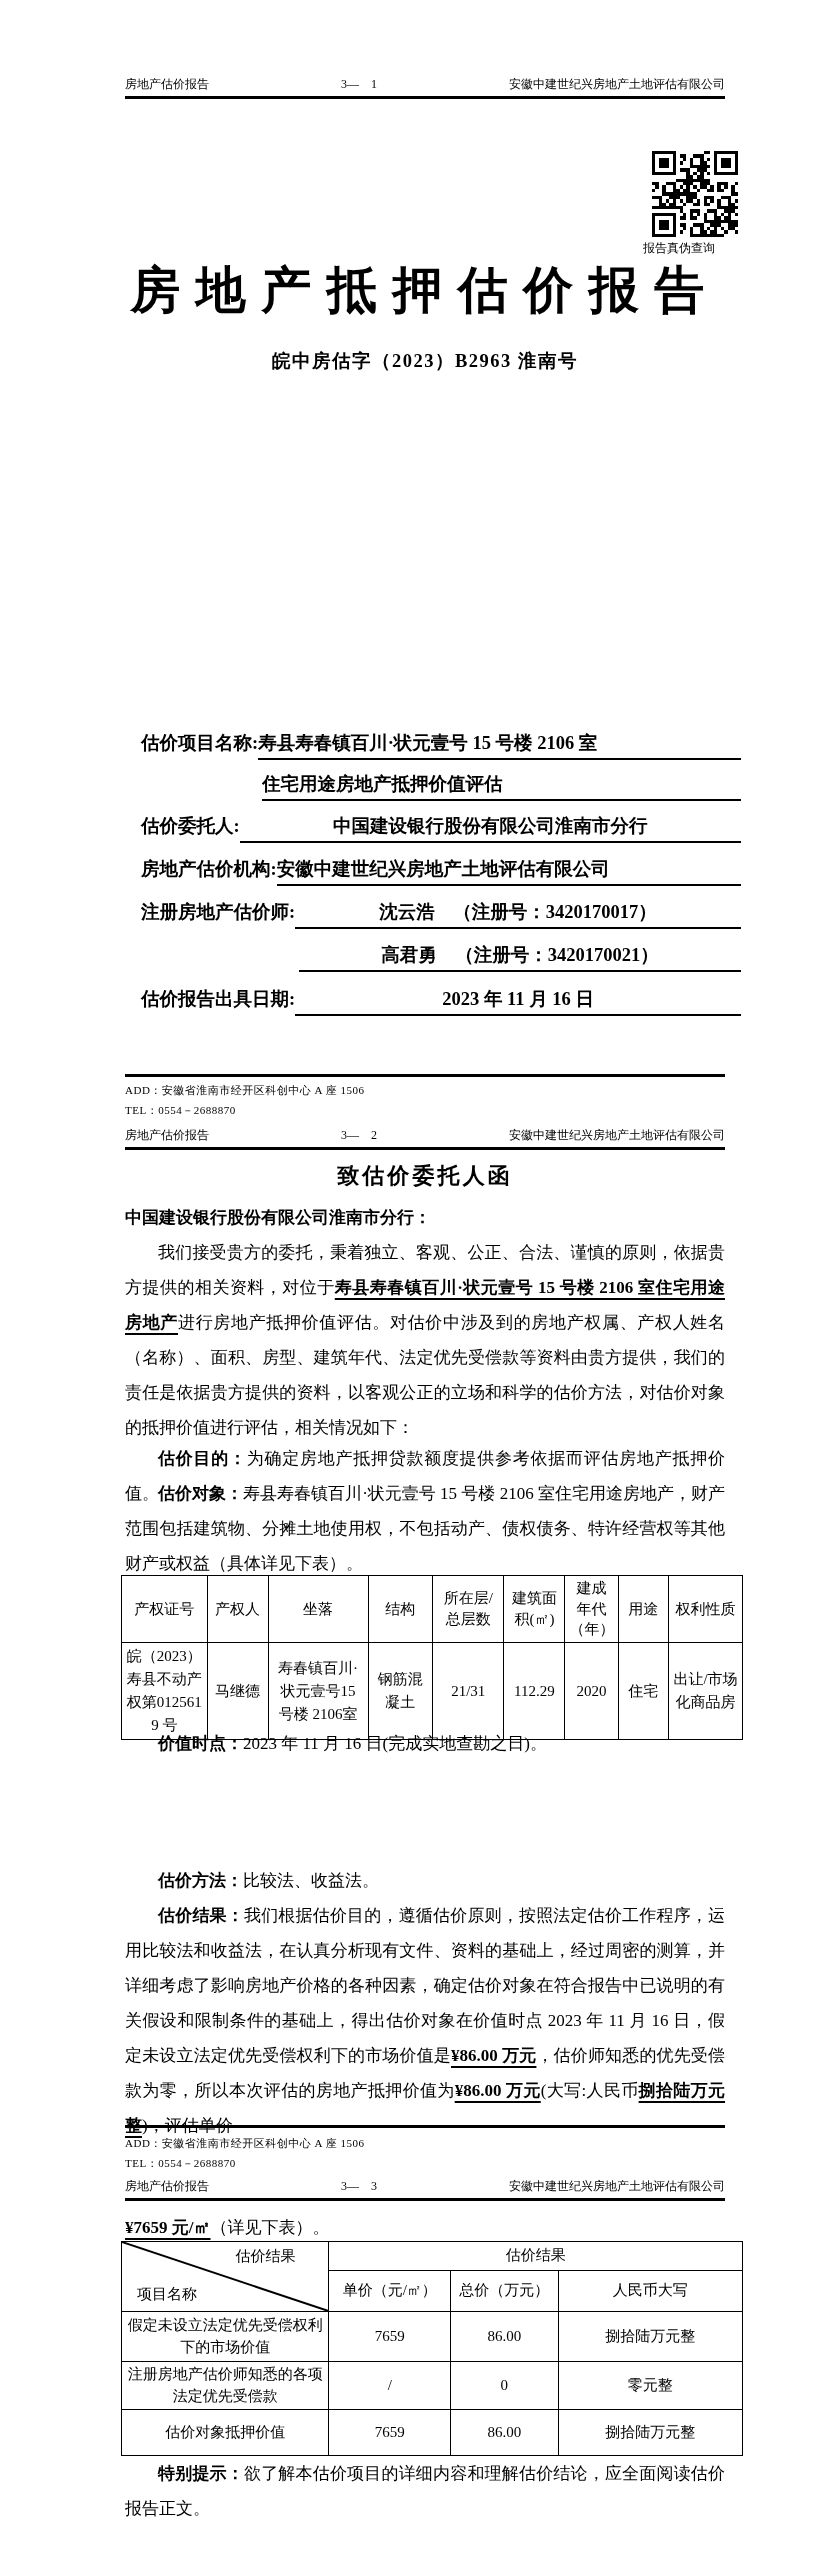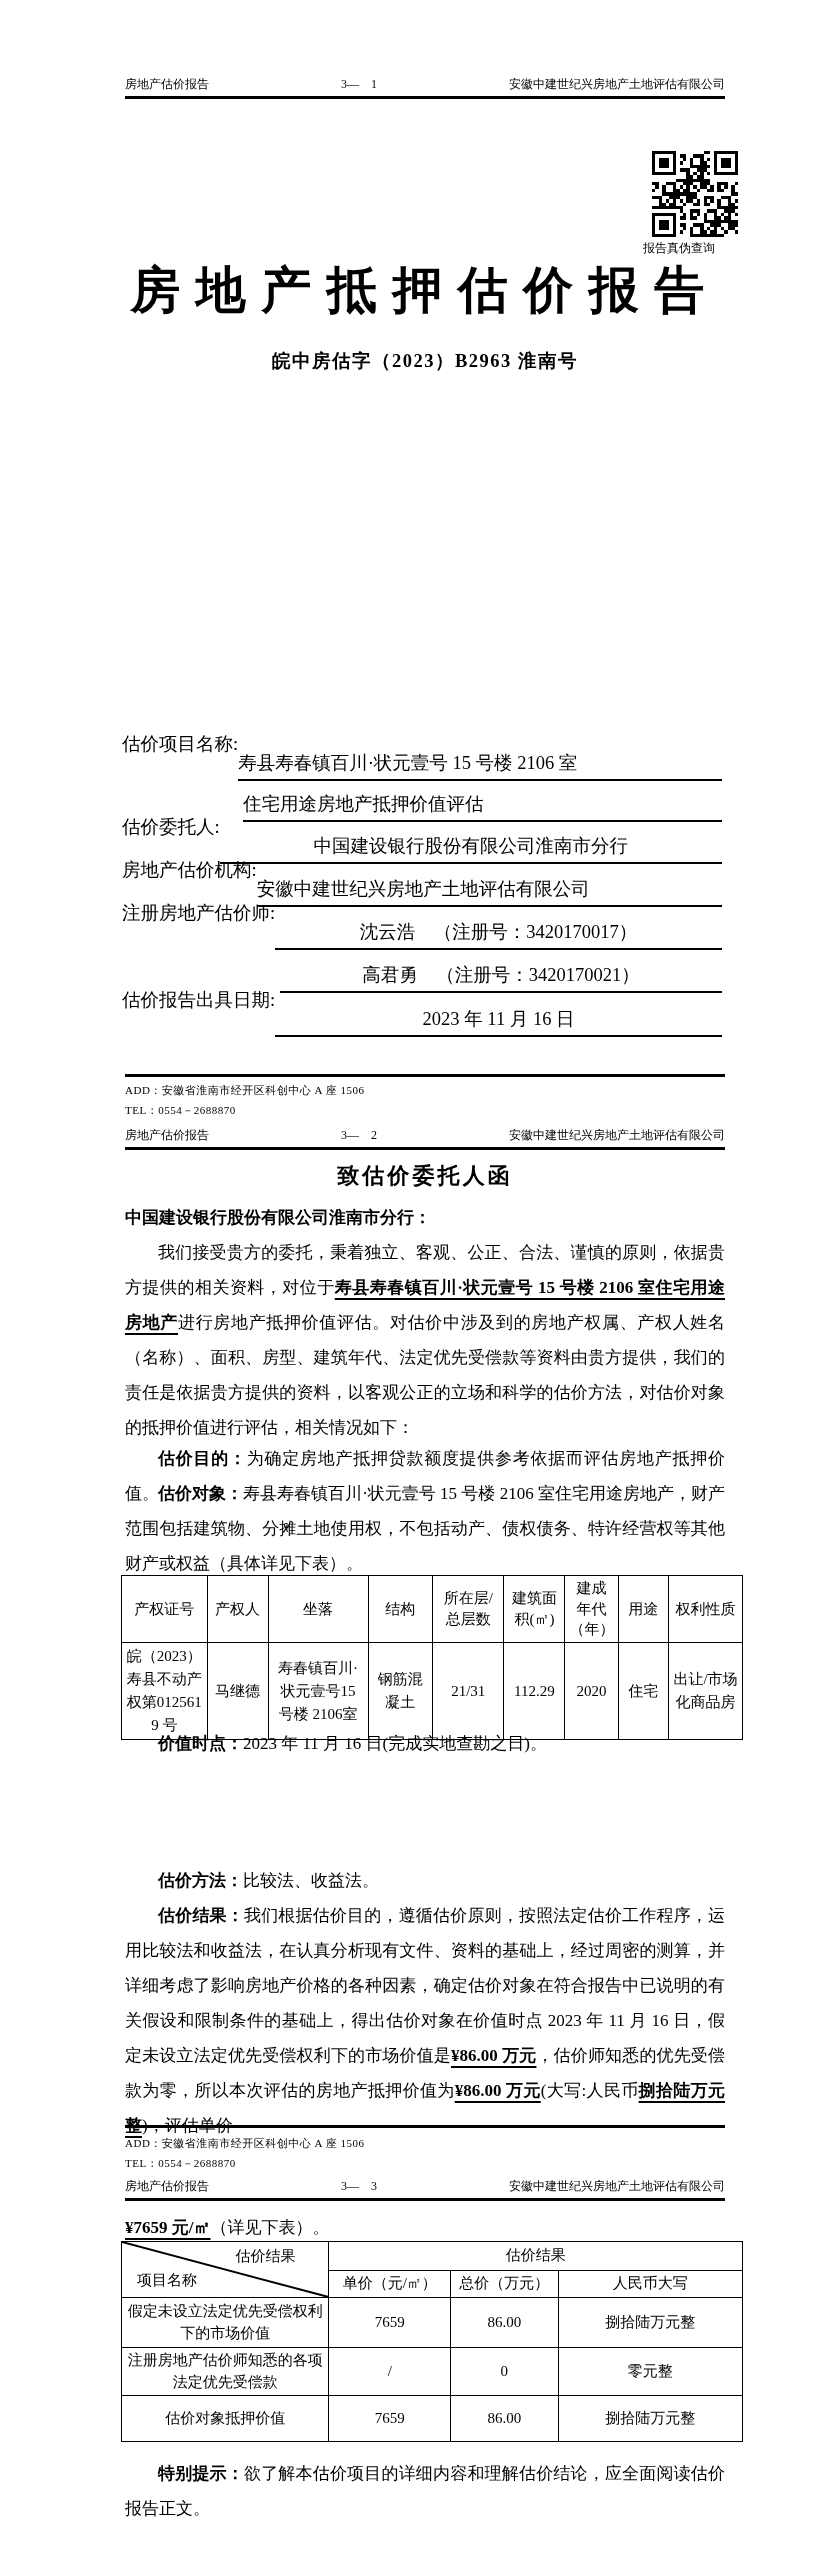--- a/index.html
+++ b/index.html
@@ -15,25 +15,25 @@
   .pghead{
     position:absolute;left:125px;width:600px;display:flex;
     justify-content:space-between;align-items:baseline;font-size:12px;
   }
   
   .pgfoot{position:absolute;left:125px;width:600px;font-size:11px;line-height:20px;letter-spacing:0.5px;}
   
   .title{left:125px;width:600px;text-align:center;font-weight:bold;font-size:50px;letter-spacing:15.5px;white-space:nowrap;}
   .subtitle{left:125px;width:600px;text-align:center;font-weight:bold;font-size:18.5px;letter-spacing:1.5px;}
   .fieldrow{
-    position:absolute;left:122px;width:600px;display:flex;align-items:center;
-    font-size:18.5px;font-weight:normal;height:26px;white-space:nowrap;
+    position:absolute;left:141px;width:600px;display:flex;align-items:flex-start;
+    font-size:18.5px;font-weight:bold;height:26px;white-space:nowrap;
   }
   .fl{flex:0 0 auto;}
-  .fv{flex:1 1 auto;border-bottom:2.1px solid #000;padding-bottom:3.1px;overflow:hidden;margin-top:45px;}
+  .fv{flex:1 1 auto;border-bottom:2.1px solid #000;padding-bottom:3.1px;overflow:hidden;}
   .tcenter{text-align:center;}
   
   .para{
     position:absolute;left:125px;width:600px;font-size:17px;line-height:35px;
     text-align:justify;
   }
   .indent{text-indent:33px;}
   .b{font-weight:bold;}
   .u{text-decoration:underline;text-decoration-thickness:1.5px;text-underline-offset:5.2px;}
   .heading{position:absolute;left:125px;width:600px;text-align:center;font-weight:bold;font-size:22px;letter-spacing:3.1px;}
@@ -421,21 +421,21 @@
         <tr style="height:29px">
       <td class="corner" rowspan="2">
         <svg class="diag" viewBox="0 0 100 100" preserveAspectRatio="none">
           <line x1="0" y1="0" x2="100" y2="100" stroke="#000" stroke-width="2" vector-effect="non-scaling-stroke"></line>
         </svg>
         <span class="ctr">估价结果</span>
         <span class="cbl">项目名称</span>
       </td>
       <td colspan="3">估价结果</td>
     </tr>
-    <tr style="height:27px">
+    <tr style="height:41px">
       <td>单价（元/㎡）</td>
       <td>总价（万元）</td>
       <td>人民币大写</td>
     </tr>
     <tr style="height:50px">
       <td>假定未设立法定优先受偿权利下的市场价值</td>
       <td>7659</td>
       <td>86.00</td>
       <td>捌拾陆万元整</td>
     </tr>

